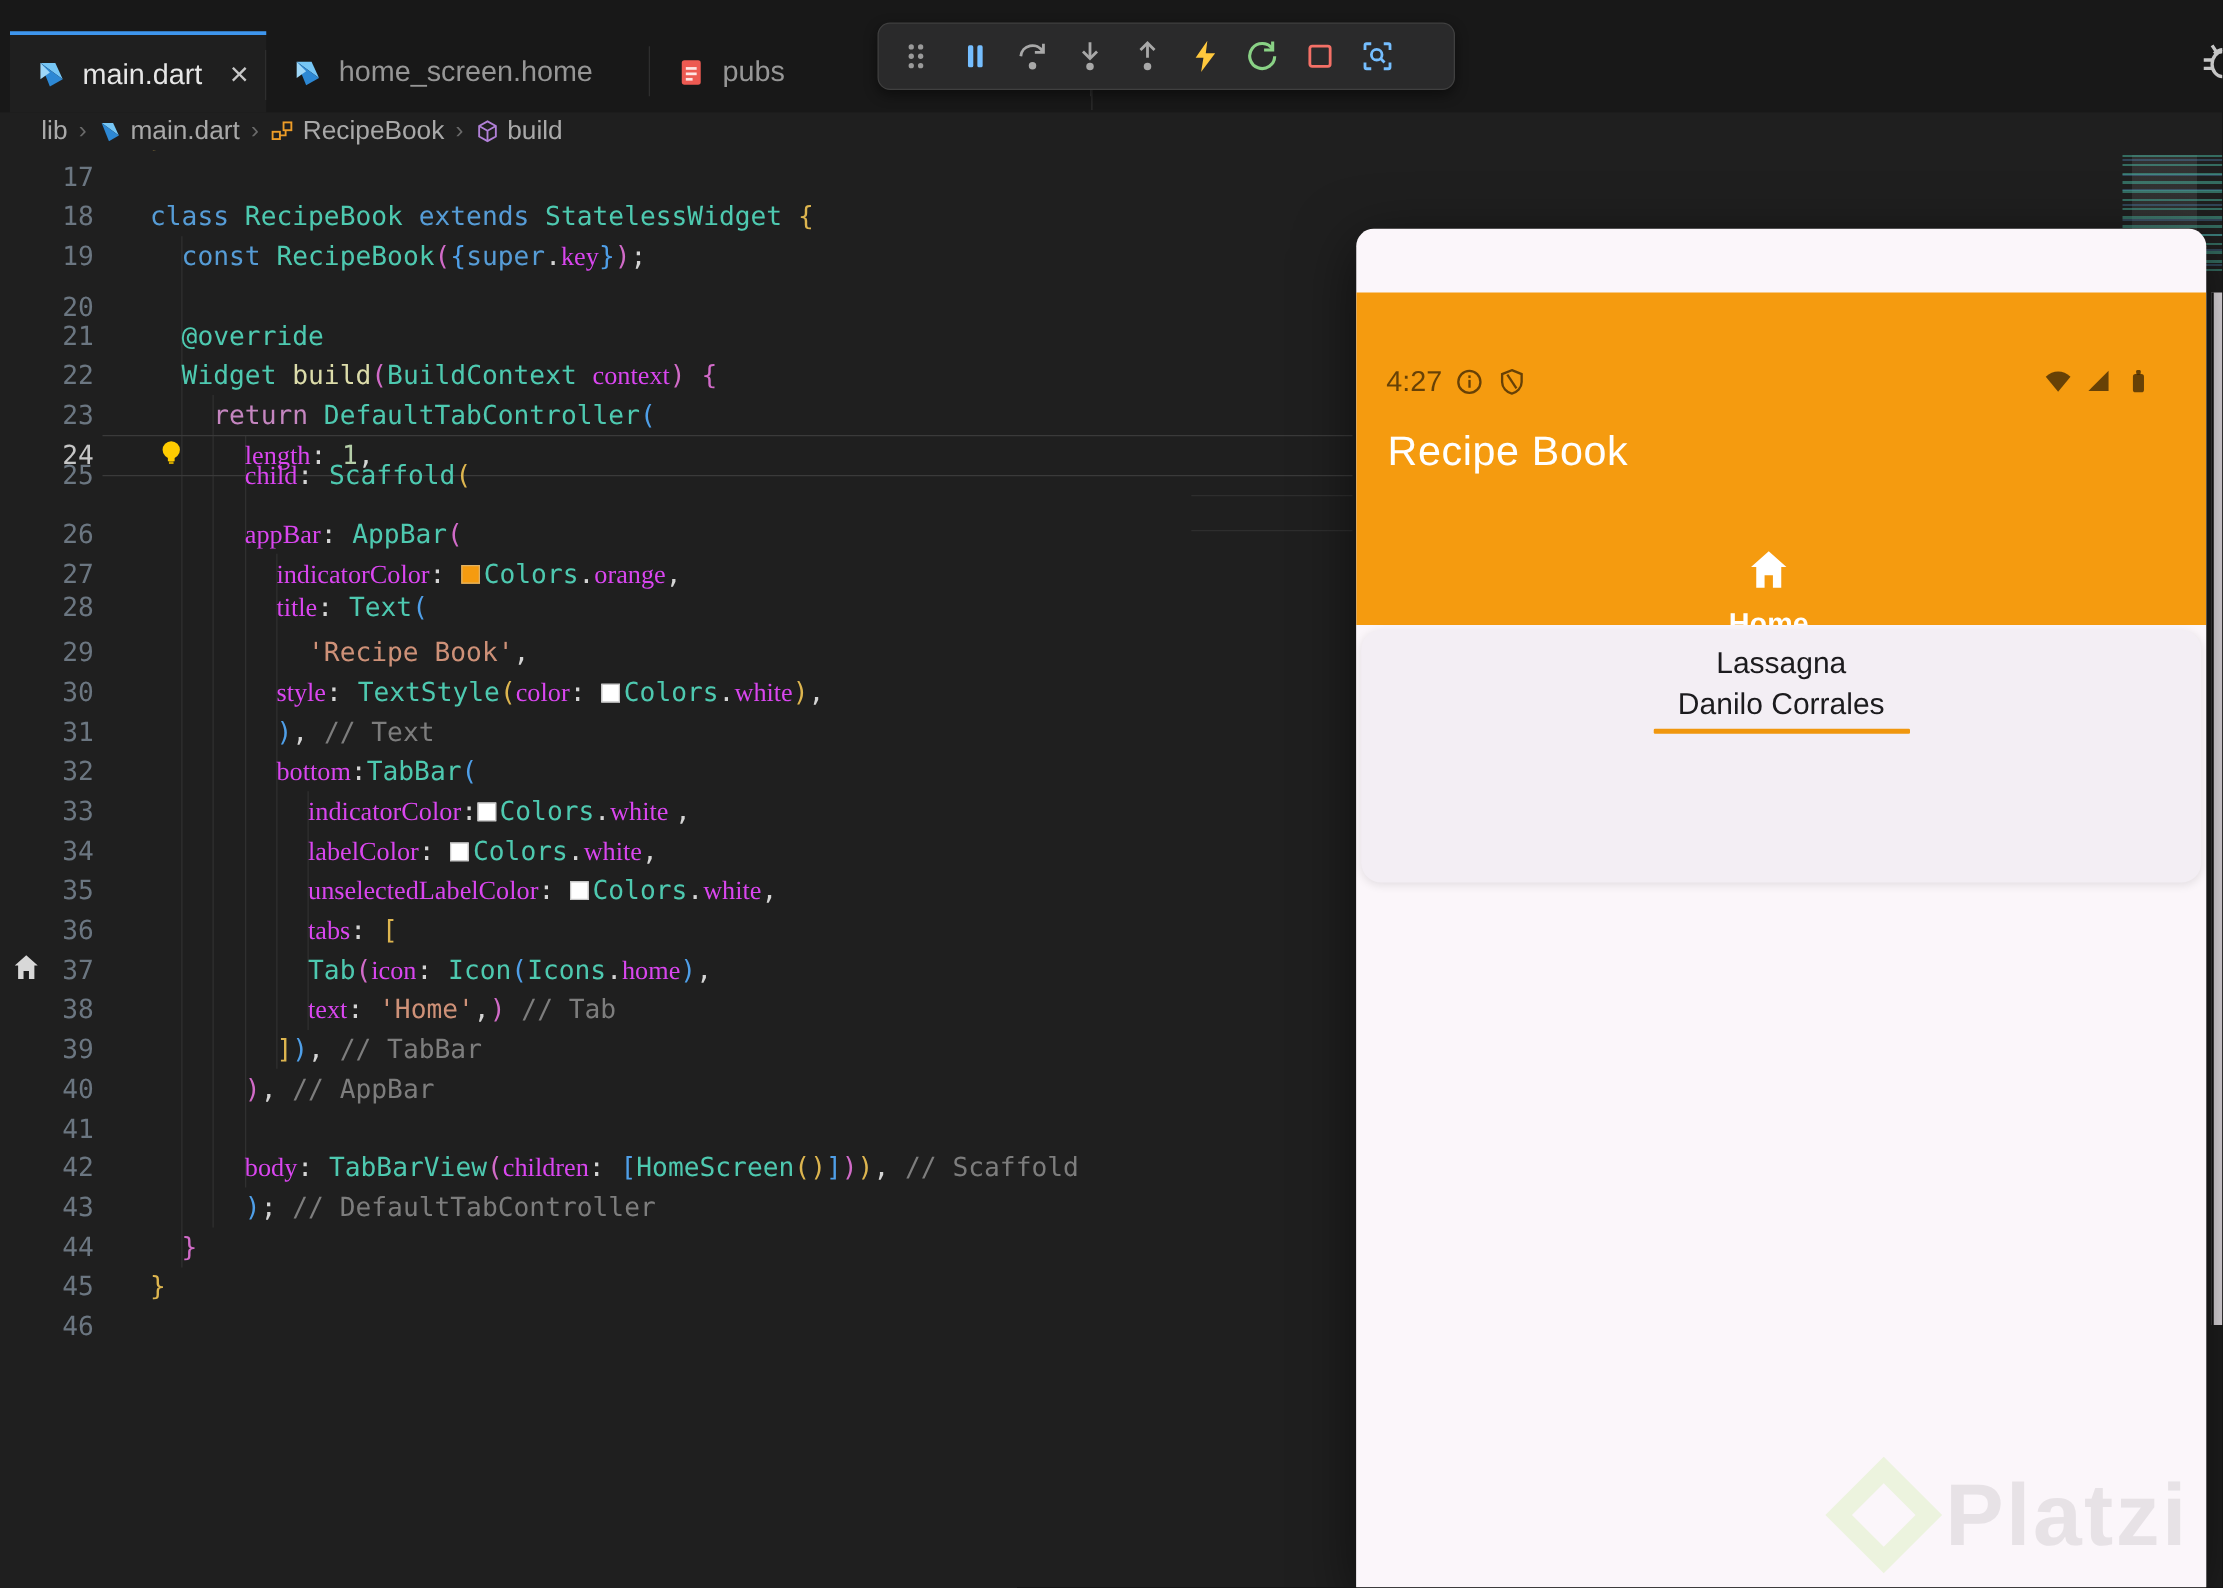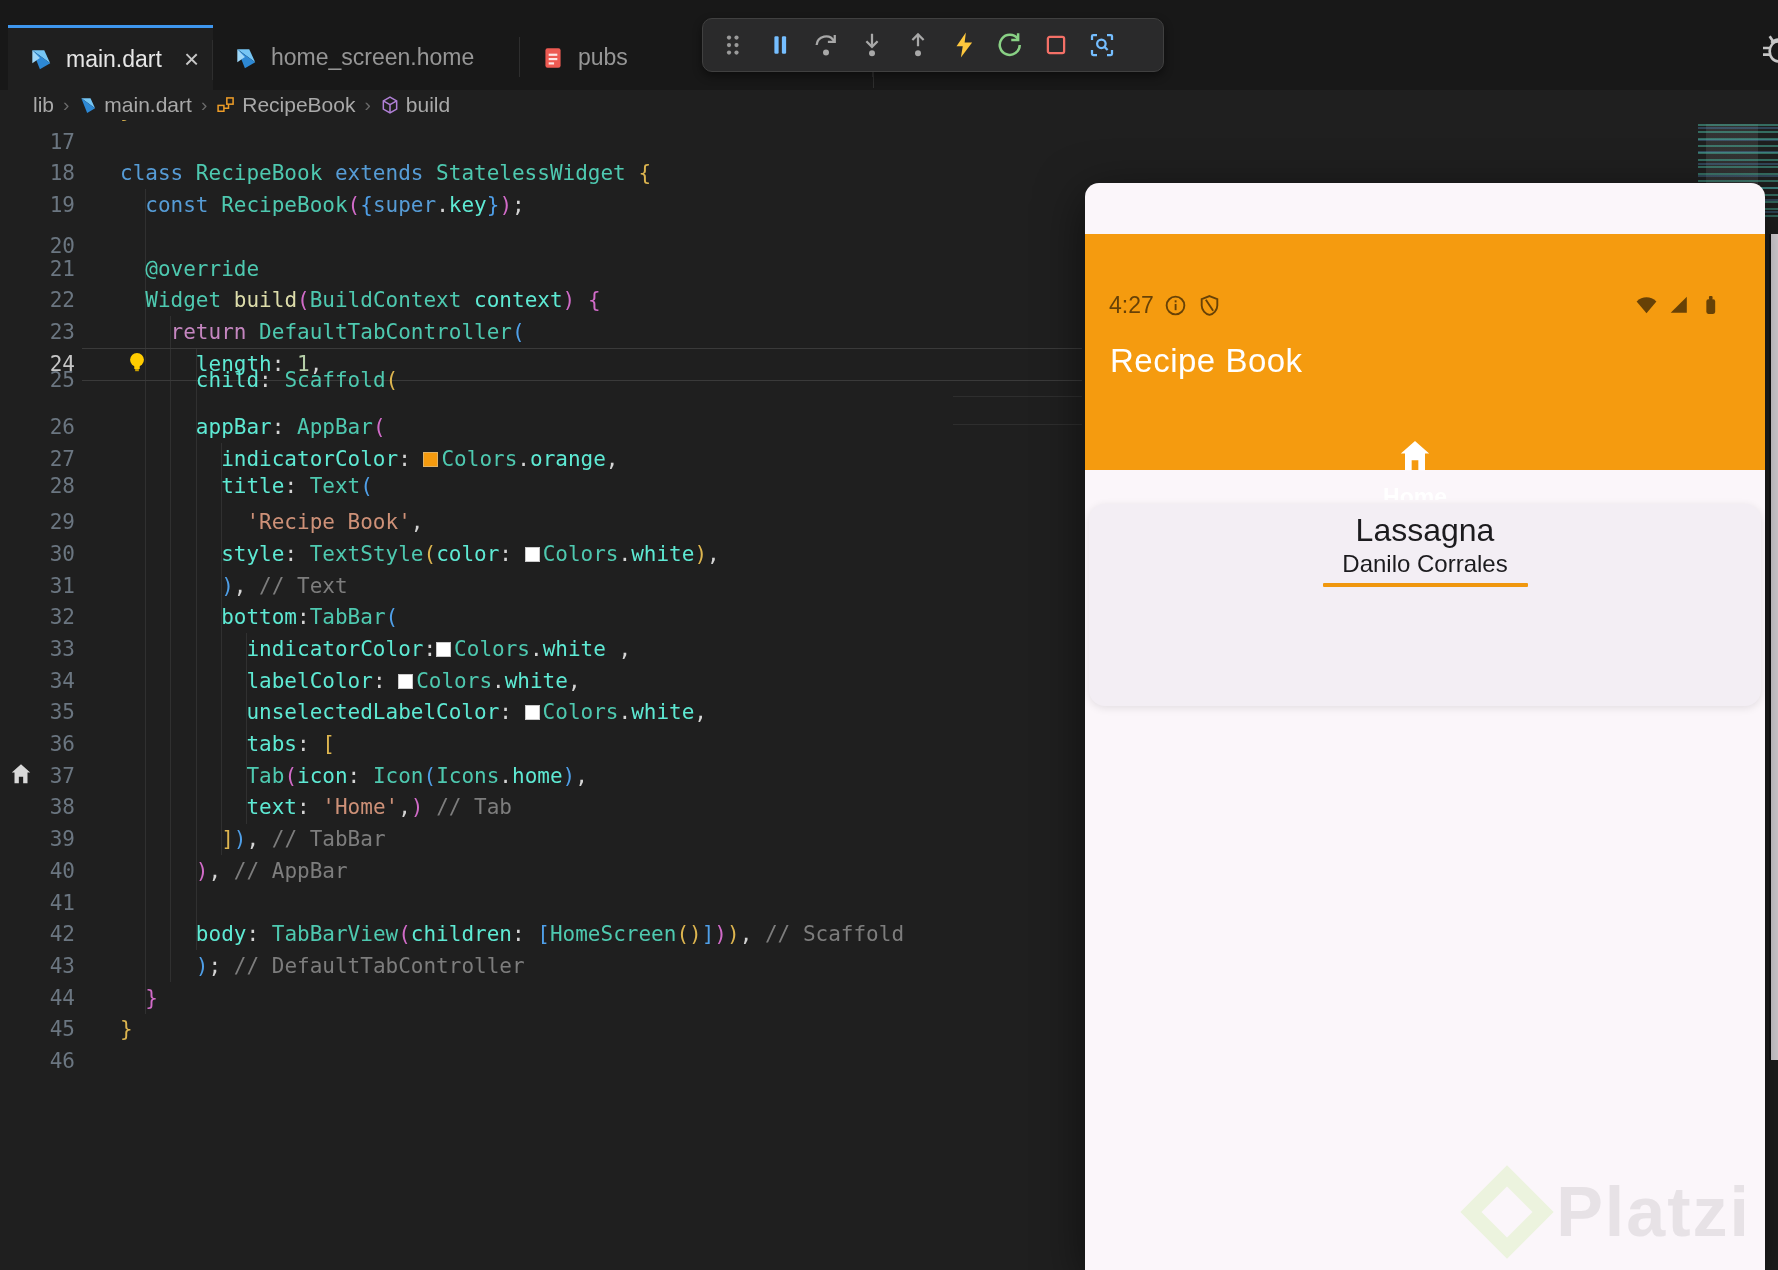--- a/index.html
+++ b/index.html
@@ -29,21 +29,21 @@
   .crumbs .chev{color:#6a6a6a;margin:0 9px;font-size:19px;}
   .crumb{display:flex;align-items:center;cursor:pointer;}
   .crumb svg{width:20px;height:20px;margin-right:6px;}
   .crumbs .first{margin-left:33px;}
   
   .code-line{position:absolute;left:0;width:1100px;height:32px;white-space:pre;
              font-family:"DejaVu Sans Mono","Liberation Mono",monospace;font-size:21px;line-height:32px;}
   .lnum{position:absolute;left:0;width:75px;text-align:right;color:#6b7681;}
   .lnum-cur{color:#c6c6c6;}
   .ltext{position:absolute;left:120px;}
-  .tk-k{color:#569CD6;} .tk-t{color:#4EC9B0;} .tk-f{color:#DCDCAA;} .tk-p{color:#5eead4;}
+  .tk-k{color:#569CD6;} .tk-t{color:#4EC9B0;} .tk-f{color:#DCDCAA;} .tk-p{color:#d946ef;font-family:Liberation Serif, serif;}
   .tk-s{color:#CE9178;} .tk-n{color:#B5CEA8;} .tk-c{color:#7d7d7d;} .tk-w{color:#d4d4d4;}
   .tk-r{color:#C586C0;} .tk-y{color:#ddb54f;} .tk-m{color:#D16BC8;} .tk-u{color:#4F9FE8;}
   .swatch{display:inline-block;width:15px;height:15px;border:1.5px solid #c9c9c9;
           vertical-align:-1px;margin-right:3px;box-sizing:border-box;}
   .sw-orange{background:#F59B0F;border-color:#e0b265;}
   .sw-white{background:#ffffff;}
   .guide{position:absolute;width:1px;background:#303030;}
   .curline{position:absolute;left:82px;top:348px;width:1000px;height:33px;
            border-top:1px solid #3a3a3a;border-bottom:1px solid #3a3a3a;box-sizing:border-box;}
   .bulb{position:absolute;left:124px;top:349px;width:26px;height:28px;}
@@ -55,36 +55,36 @@
      repeating-linear-gradient(180deg, transparent 0 3px, rgba(86,156,214,.35) 3px 5px, transparent 5px 12px),
      linear-gradient(90deg, transparent 0 8px, rgba(212,212,212,.12) 8px 60px, transparent 60px);}
   .right-strip{position:absolute;left:1769px;top:234px;width:9px;height:826px;
                background:#E9E4E9;border-left:2px solid #141414;box-sizing:border-box;}
   
   .emu{position:absolute;left:1085px;top:183px;width:680px;height:1087px;border-radius:14px 14px 0 0;
        box-shadow:0 12px 48px rgba(0,0,0,.55);z-index:20;overflow:hidden;background:#FBF6FA;}
   .emu-titlebar{position:absolute;left:0;top:0;width:100%;height:51px;background:#F2F0F0;
                 display:flex;align-items:center;justify-content:center;}
   .emu-title{font-size:28px;font-weight:bold;color:#4e4e4e;padding-left:112px;white-space:nowrap;}
-  .emu-header{position:absolute;left:0;top:51px;width:100%;height:236px;background:#F59B0F;}
+  .emu-header{position:absolute;left:0;top:51px;width:100%;height:266px;background:#F59B0F;}
   .status-left{position:absolute;left:24px;top:58px;display:flex;align-items:center;gap:9px;}
   .status-time{font-size:23px;color:rgba(0,0,0,.58);}
   .status-right{position:absolute;right:42px;top:58px;display:flex;align-items:center;gap:7px;}
   .st-ic{width:25px;height:25px;}
   .app-title{position:absolute;left:25px;top:108px;font-size:33px;color:#ffffff;letter-spacing:.5px;}
   .tab-col{position:absolute;left:0;right:20px;top:202px;text-align:center;cursor:pointer;}
   .tab-col svg{width:40px;height:40px;}
   .tab-col-label{font-size:23px;font-weight:bold;color:#ffffff;margin-top:4px;}
   .indicator{position:absolute;left:50%;margin-left:-41px;top:294px;width:62px;height:23px;
              background:#ffffff;border-radius:9px 9px 0 0;}
   .emu-body{position:absolute;left:0;top:317px;width:100%;bottom:0;background:#FBF6FA;}
   .recipe-card{position:absolute;left:4px;right:4px;top:4px;height:202px;background:#F3EEF4;
                border-radius:16px;box-shadow:0 2px 8px rgba(0,0,0,.10);text-align:center;
                padding-top:10px;box-sizing:border-box;cursor:pointer;}
-  .card-title{font-size:32px;color:#1c1b1e;line-height:33px;text-align:center;}
+  .card-title{font-size:24px;color:#1c1b1e;line-height:33px;text-align:center;}
   .card-sub{font-size:24px;color:#1c1b1e;line-height:33px;}
   .card-rule{width:205px;height:4px;background:#F0970E;margin:3px auto 0 auto;border-radius:1px;}
   .watermark{position:absolute;right:14px;bottom:18px;display:flex;align-items:center;gap:16px;}
   .wm-diamond{width:66px;height:66px;border:15px solid #ECF3DE;transform:rotate(45deg);box-sizing:border-box;}
   .wm-text{font-size:70px;font-weight:bold;color:#E7E2E6;letter-spacing:2px;}
 </style>
 </head>
 <body>
 
 <div class="screen">

